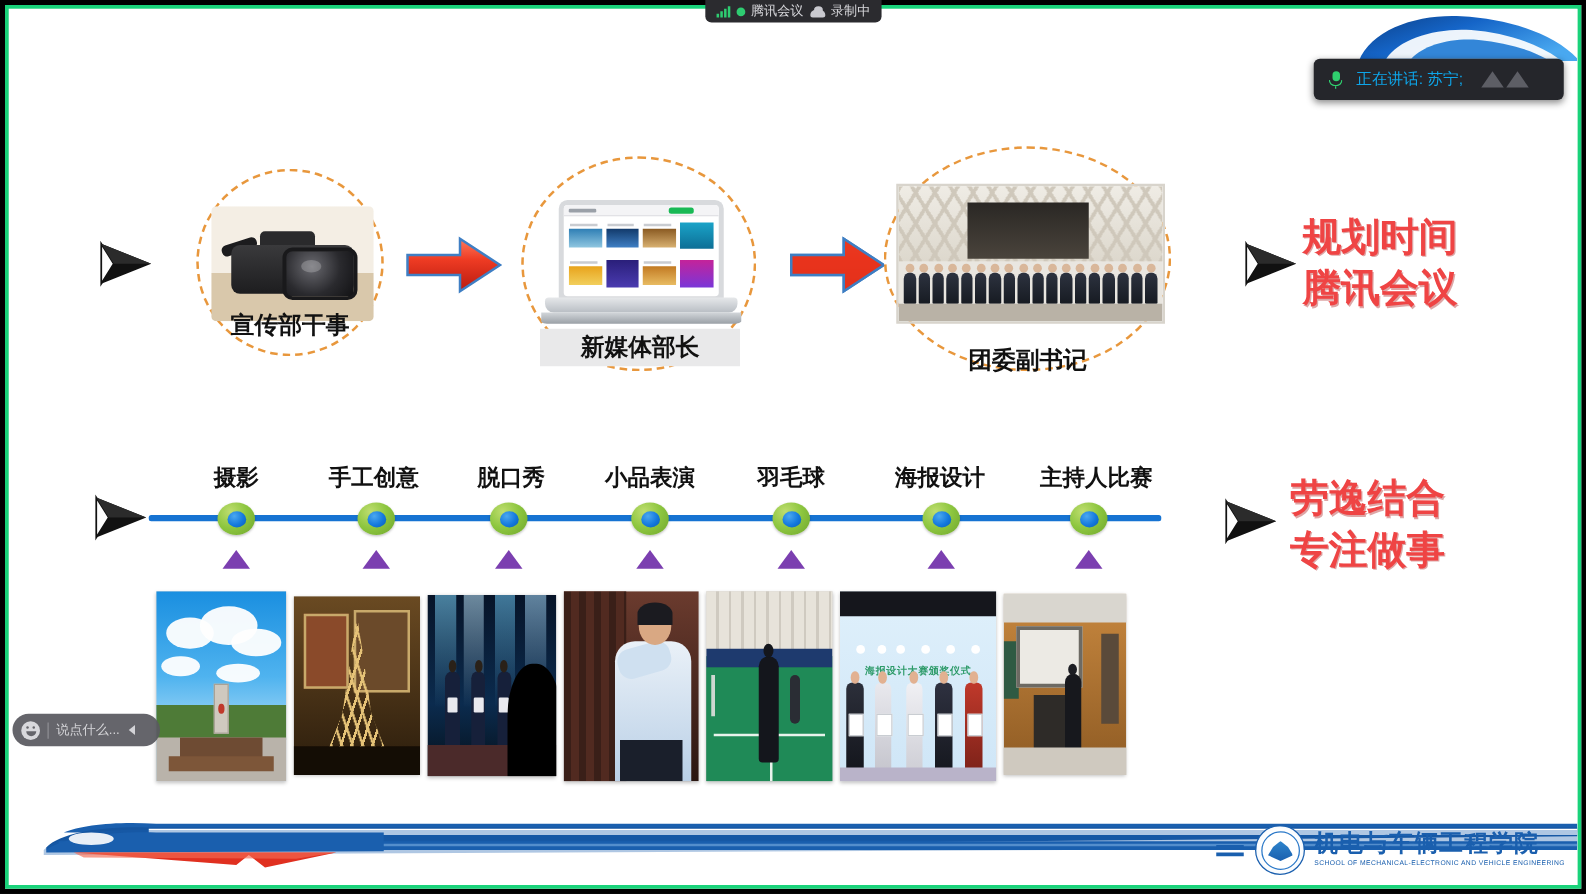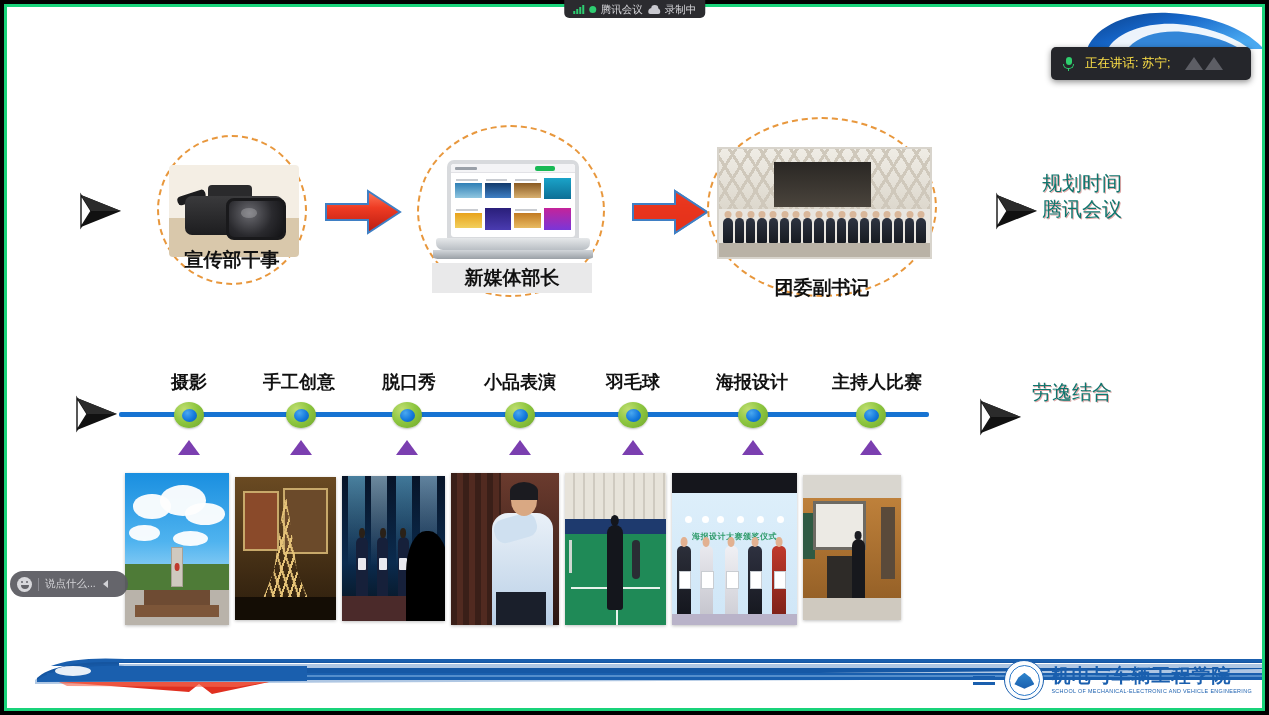--- a/index.html
+++ b/index.html
@@ -202,23 +202,23 @@
 
   
   .red-arrow { position:absolute; }
 
   
   .chev-bullet { position:absolute; }
 
   
   .slogan {
     position:absolute;
-    color:#0f766e;
-    font-weight:400;
-    font-size:20px;
+    color:#ef4444;
+    font-weight:700;
+    font-size:31px;
     line-height:1.32;
     white-space:nowrap;
     text-shadow: 1px 1px 0 rgba(160,0,0,.35);
   }
 
   
   #timeline-line {
     position:absolute;
     height:5px; background:#1673d2; border-radius:2px;
   }
@@ -383,21 +383,21 @@
     border-radius:3px; background:#2fcf6e;
   }
   .mic-ic .arc{
     position:absolute; left:2px; top:7.5px; width:11px; height:5.5px;
     border:1.4px solid #2fcf6e; border-top:none;
     border-radius:0 0 7px 7px;
   }
   .mic-ic .stem{
     position:absolute; left:6.7px; top:12.5px; width:1.6px; height:2.5px; background:#2fcf6e;
   }
-  #speaker-name { color:#fde047; font-size:12.5px; white-space:nowrap; }
+  #speaker-name { color:#0ea5e9; font-size:12.5px; white-space:nowrap; }
   .wave-ic { display:flex; align-items:flex-end; gap:2px; margin-left:6px; opacity:.55; }
   .wave-ic i{ display:block; width:0;height:0;
     border-left:9px solid transparent; border-right:9px solid transparent;
     border-bottom:13px solid #8b8d96; }
 
   
   #chat-input-bar {
     position:absolute; left:10px; bottom:118px;
     height:26px; width:118px;
     background:#5a5a60; border-radius:13px;
@@ -625,20 +625,21 @@
       <div class="chev-bullet" style="left:962px; top:388px;">
         <svg width="56" height="44" viewBox="0 0 56 44">
           <polygon points="12,6 52,22 12,38 22,22" fill="#111"></polygon>
           <polygon points="12,6 22,22 12,38" fill="#fdfdfd" stroke="#111" stroke-width="1.4"></polygon>
           <polygon points="12,6 52,22 22,22" fill="#2b2b2b"></polygon>
         </svg>
       </div>
 
       <div class="slogan" style="left:1025px; top:372px;">
         <div>劳逸结合</div>
+        <div>专注做事</div>
       </div>
 
       <div id="photo-strip" style="left:118px; top:466px;">
 
         <div class="strip-photo" style="width:104px; height:152px; margin-right:6px;">
           <div class="p-sky"></div>
           <div class="p-cloud" style="left:8%;top:14%;width:36%;height:16%;"></div>
           <div class="p-cloud" style="left:34%;top:8%;width:44%;height:20%;"></div>
           <div class="p-cloud" style="left:58%;top:20%;width:38%;height:14%;"></div>
           <div class="p-cloud" style="left:4%;top:34%;width:30%;height:11%;"></div>

